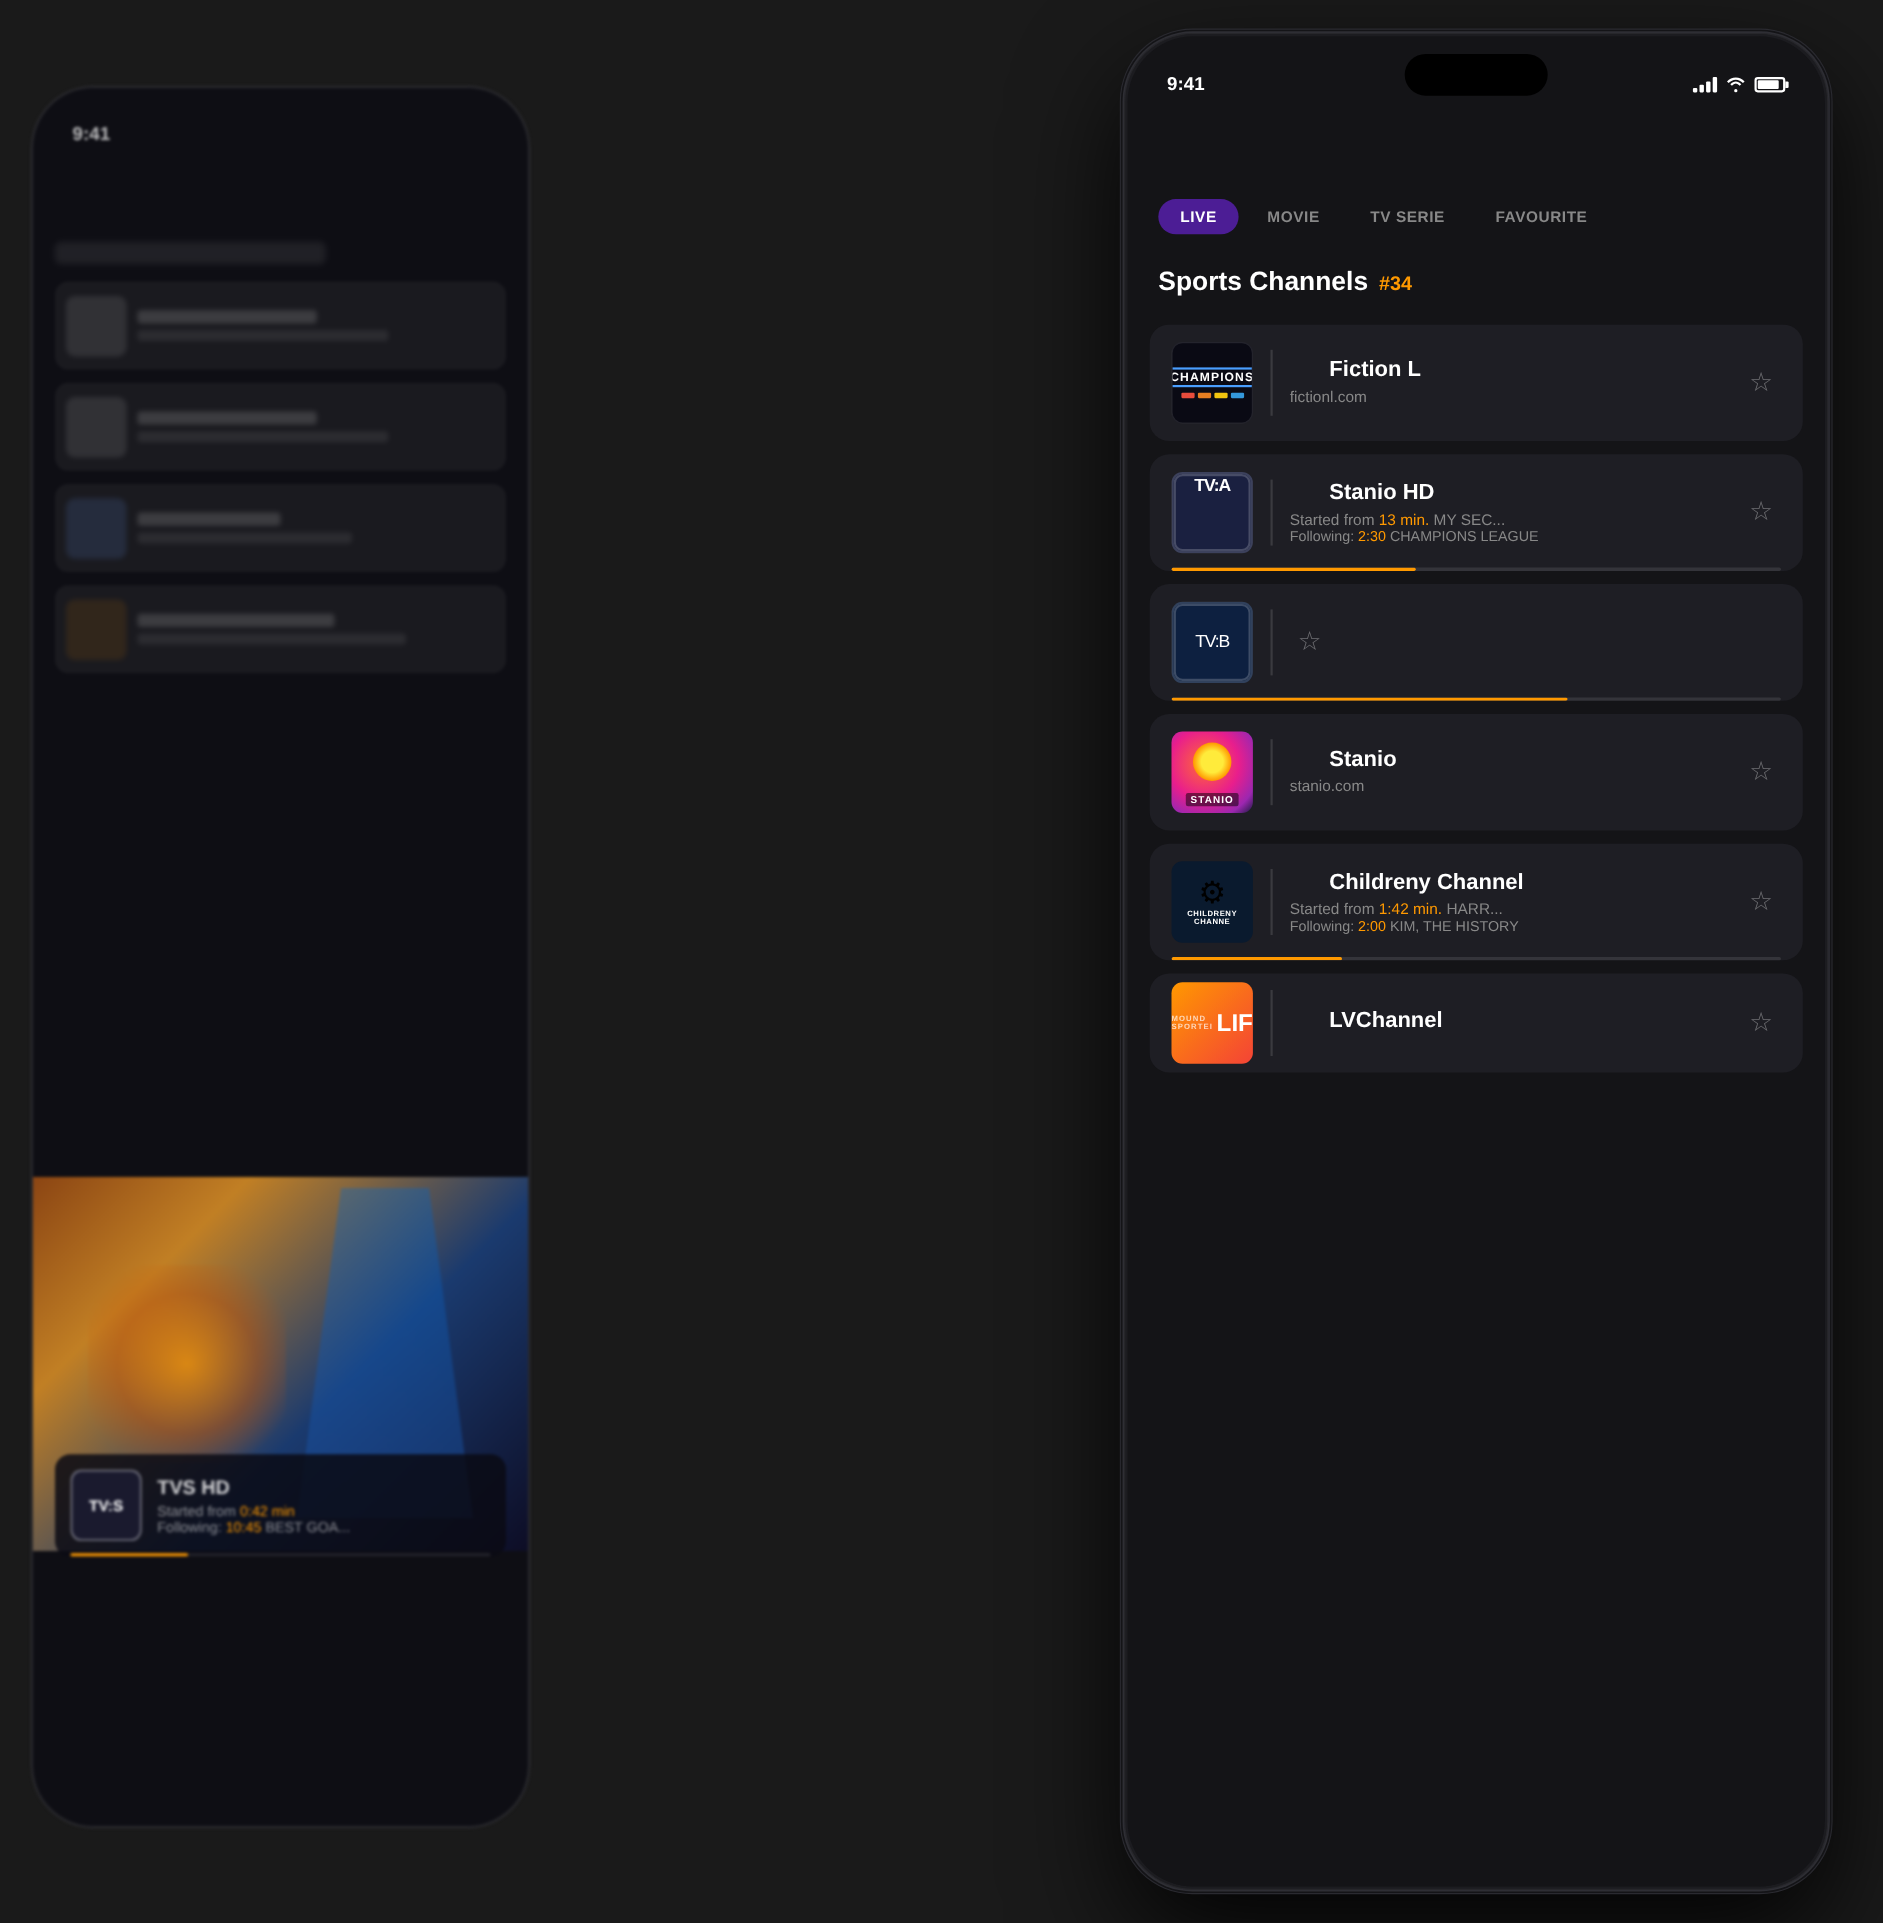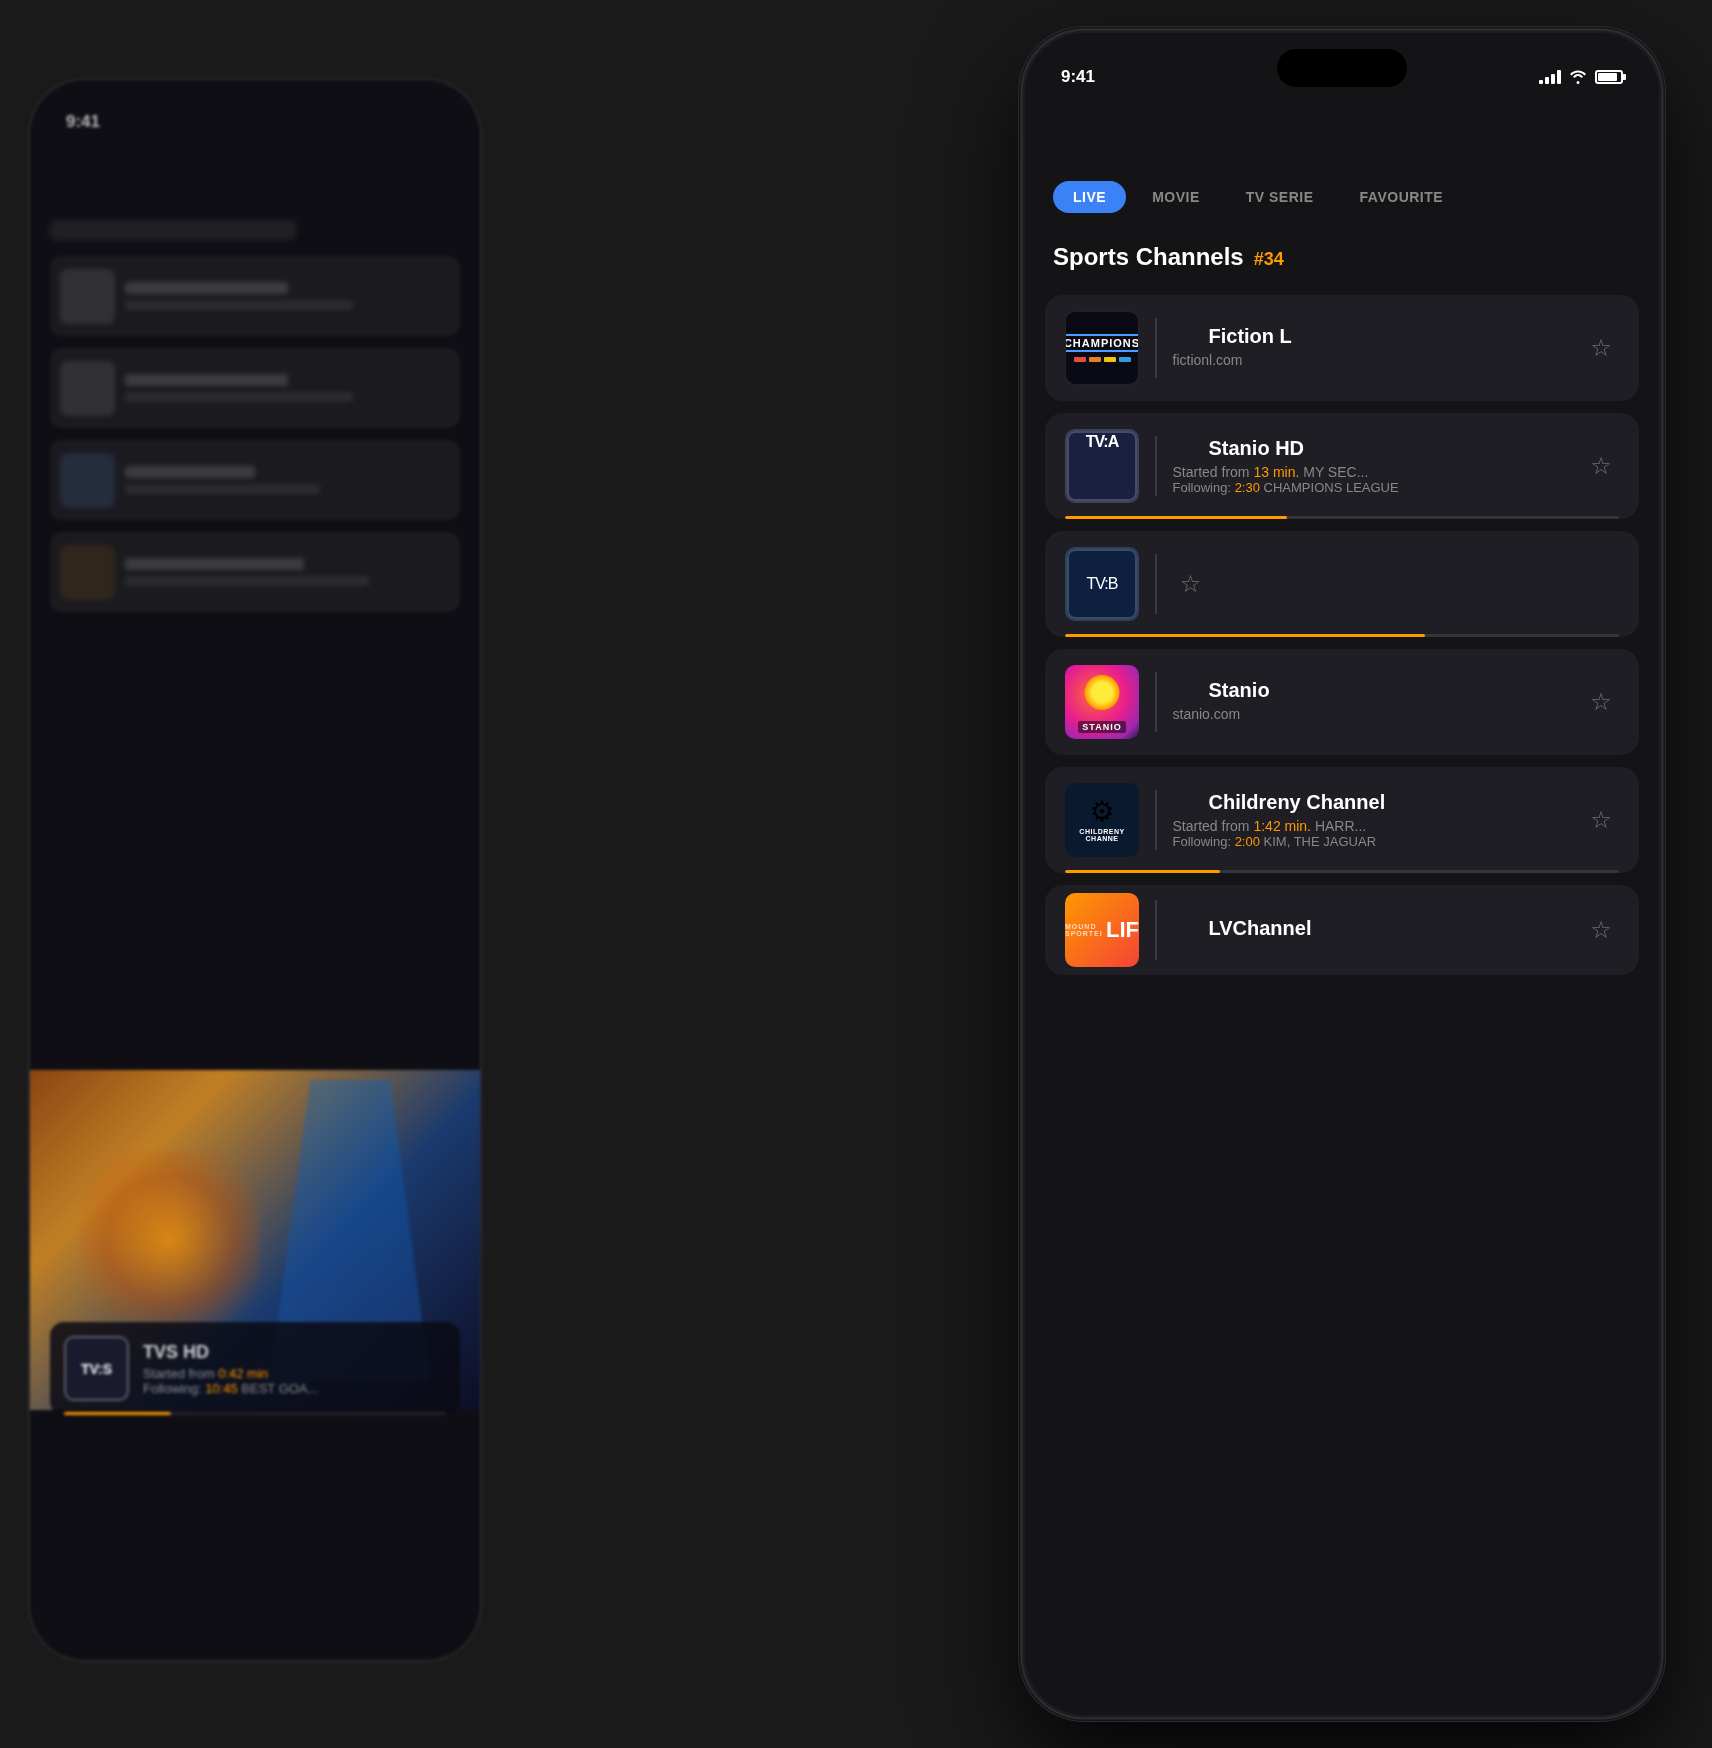--- a/index.html
+++ b/index.html
@@ -174,21 +174,21 @@
     .tab-item {
       padding: 8px 20px;
       border-radius: 20px;
       font-size: 14px;
       font-weight: 600;
       letter-spacing: 0.5px;
       cursor: pointer;
     }
 
     .tab-active {
-      background: #3b82f6;
+      background: #4c1d95;
       color: #fff;
     }
 
     .tab-inactive {
       color: #888;
     }
 
     
     .section-header {
       position: absolute;
@@ -954,21 +954,21 @@
           <div class="channel-info">
             <div class="channel-name">Childreny Channel</div>
             <div class="channel-sub-text">
               <span>Started from</span>
               <span class="channel-sub-time">1:42 min.</span>
               <span> HARR...</span>
             </div>
             <div class="channel-following">
               <span>Following: </span>
               <span class="channel-following-time">2:00</span>
-              <span> KIM, THE JAGUAR</span>
+              <span> KIM, THE HISTORY</span>
             </div>
           </div>
           <div class="star-btn">
             <span class="star-icon">☆</span>
           </div>
           <div class="card-progress">
             <div class="card-progress-fill" style="width:28%;"></div>
           </div>
         </div>
 

